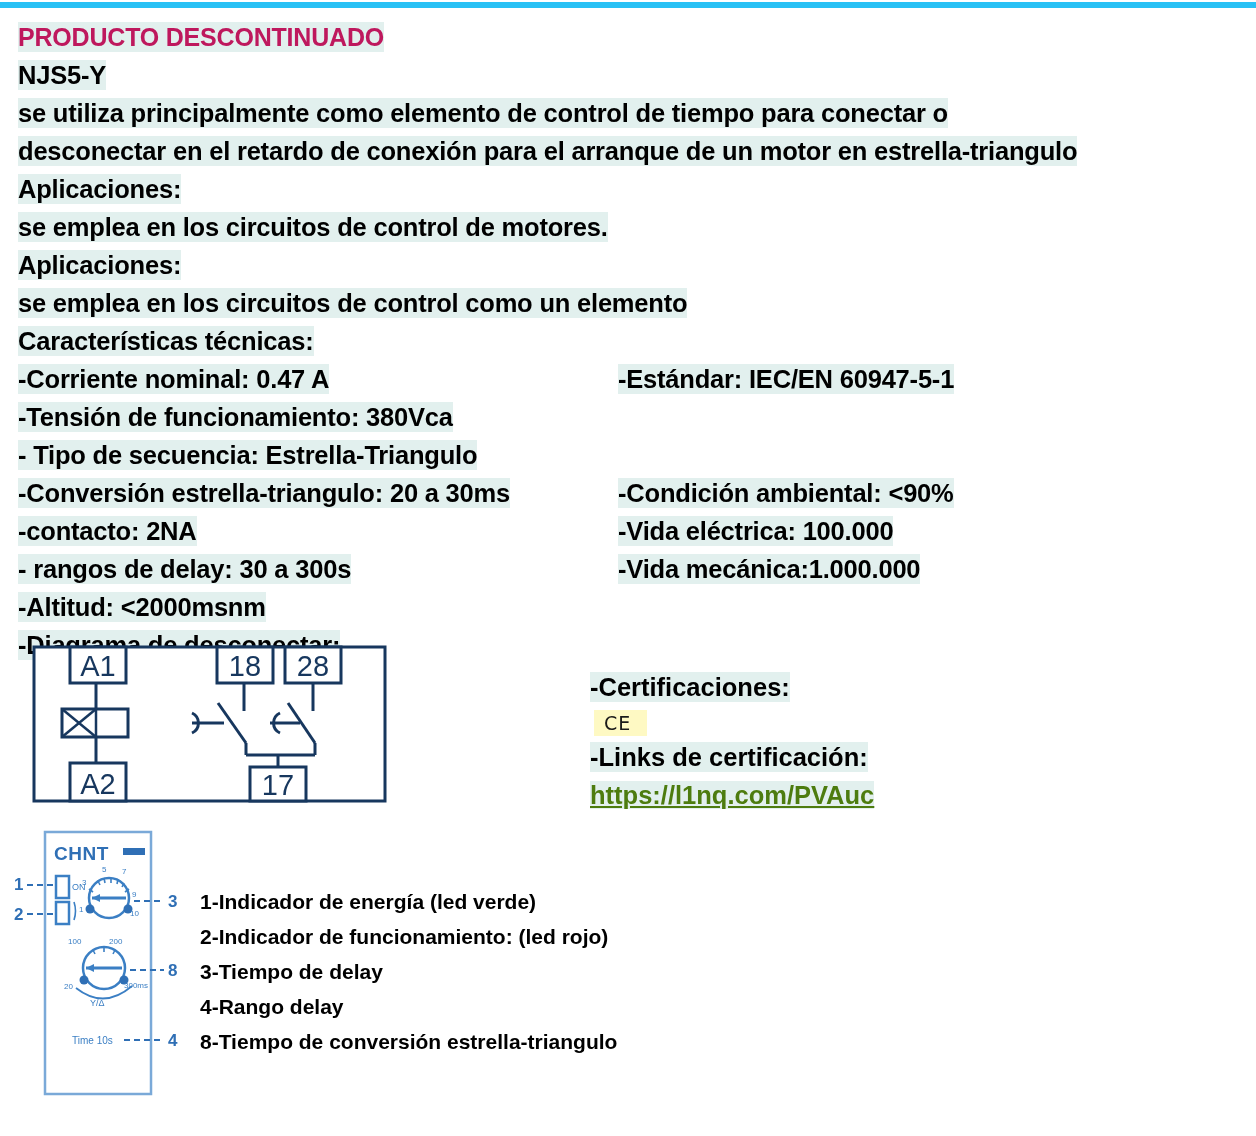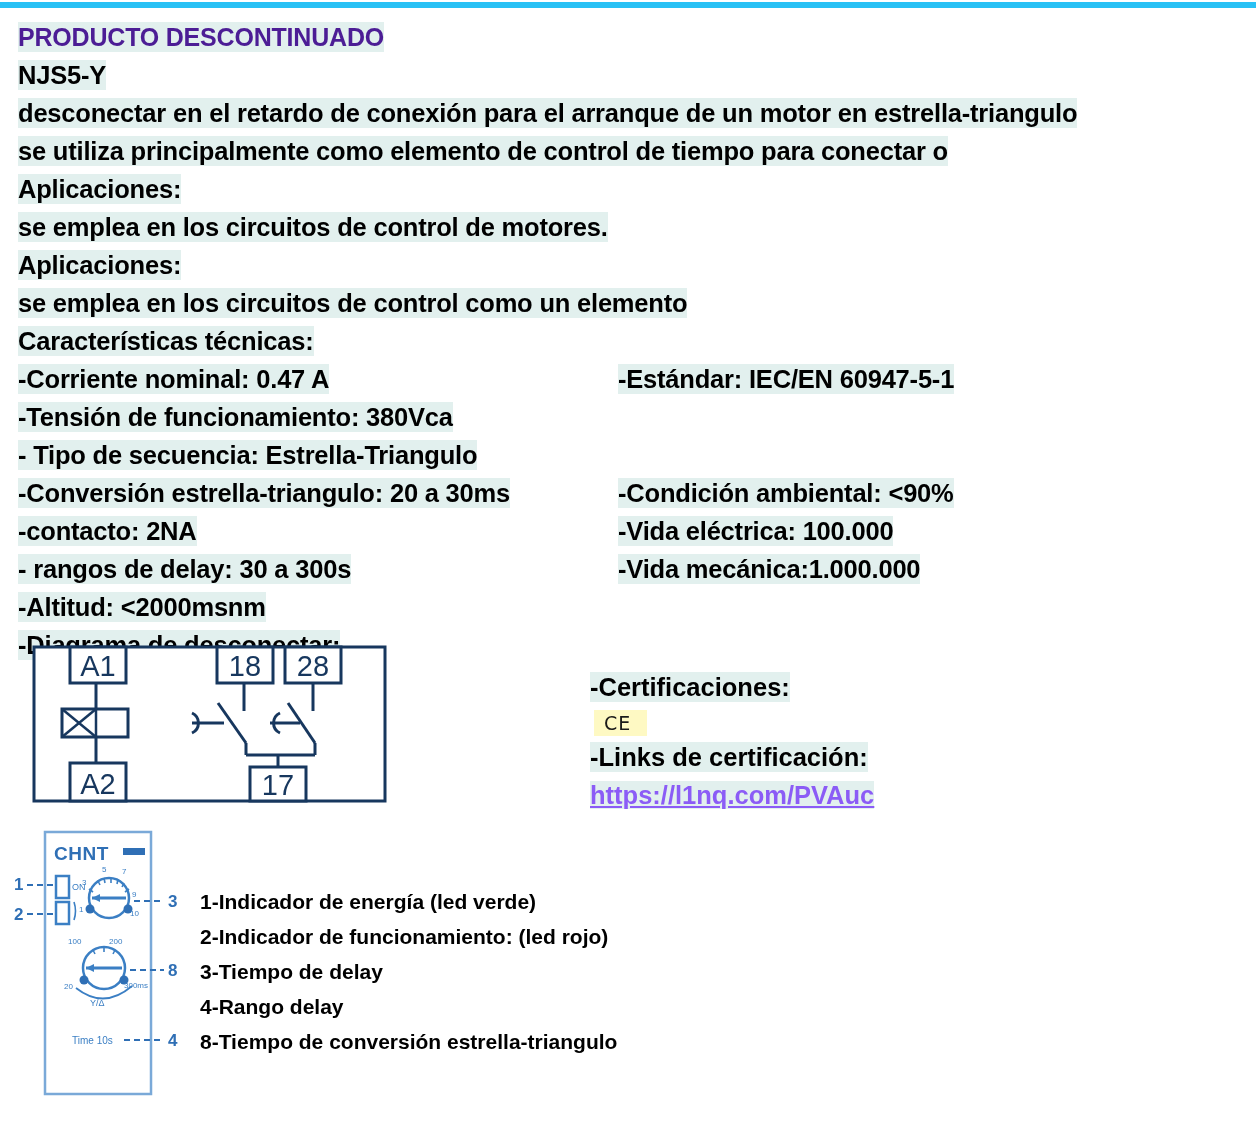--- a/index.html
+++ b/index.html
@@ -43,21 +43,21 @@
     color: #000000;
     white-space: nowrap;
     letter-spacing: -0.2px;
   }
   .hl {
     background: #e2f0ee;
     padding: 1px 0 1px 0;
     box-decoration-break: clone;
   }
   .title-red {
-    color: #4c1d95;
+    color: #be185d;
     font-size: 25px;
   }
 
   
   .spec-row {
     position: relative;
     height: 38px;
     white-space: nowrap;
     padding-left: 30px;
   }
@@ -100,21 +100,21 @@
     background: #fef9c3;
     padding: 2px 16px 2px 10px;
     margin: 4px 0 2px 4px;
     font-size: 19px;
     font-weight: normal;
     color: #1a1a1a;
     font-family: "DejaVu Sans", sans-serif;
     letter-spacing: 1px;
   }
   .cert-link {
-    color: #8b5cf6;
+    color: #4d7c0f;
     text-decoration: underline;
     font-weight: bold;
     font-size: 25.5px;
     background: #e2f0ee;
     cursor: pointer;
   }
 
   
   .product-wrap {
     position: absolute;
@@ -146,23 +146,23 @@
 <div class="page">
 
   <div class="top-rule"></div>
 
   <div class="content">
 
     <div class="line"><span class="hl title-red">PRODUCTO DESCONTINUADO</span></div>
 
     <div class="line"><span class="hl">NJS5-Y</span></div>
 
+    <div class="line"><span class="hl">se utiliza principalmente como elemento de control de tiempo para conectar o</span></div>
+
     <div class="line"><span class="hl">desconectar en el retardo de conexión para el arranque de un motor en estrella-triangulo</span></div>
-
-    <div class="line"><span class="hl">se utiliza principalmente como elemento de control de tiempo para conectar o</span></div>
 
     <div class="line"><span class="hl">Aplicaciones:</span></div>
 
     <div class="line"><span class="hl">se emplea en los circuitos de control de motores.</span></div>
 
     <div class="line"><span class="hl">Aplicaciones:</span></div>
 
     <div class="line"><span class="hl">se emplea en los circuitos de control como un elemento</span></div>
 
     <div class="line"><span class="hl">Características técnicas:</span></div>

